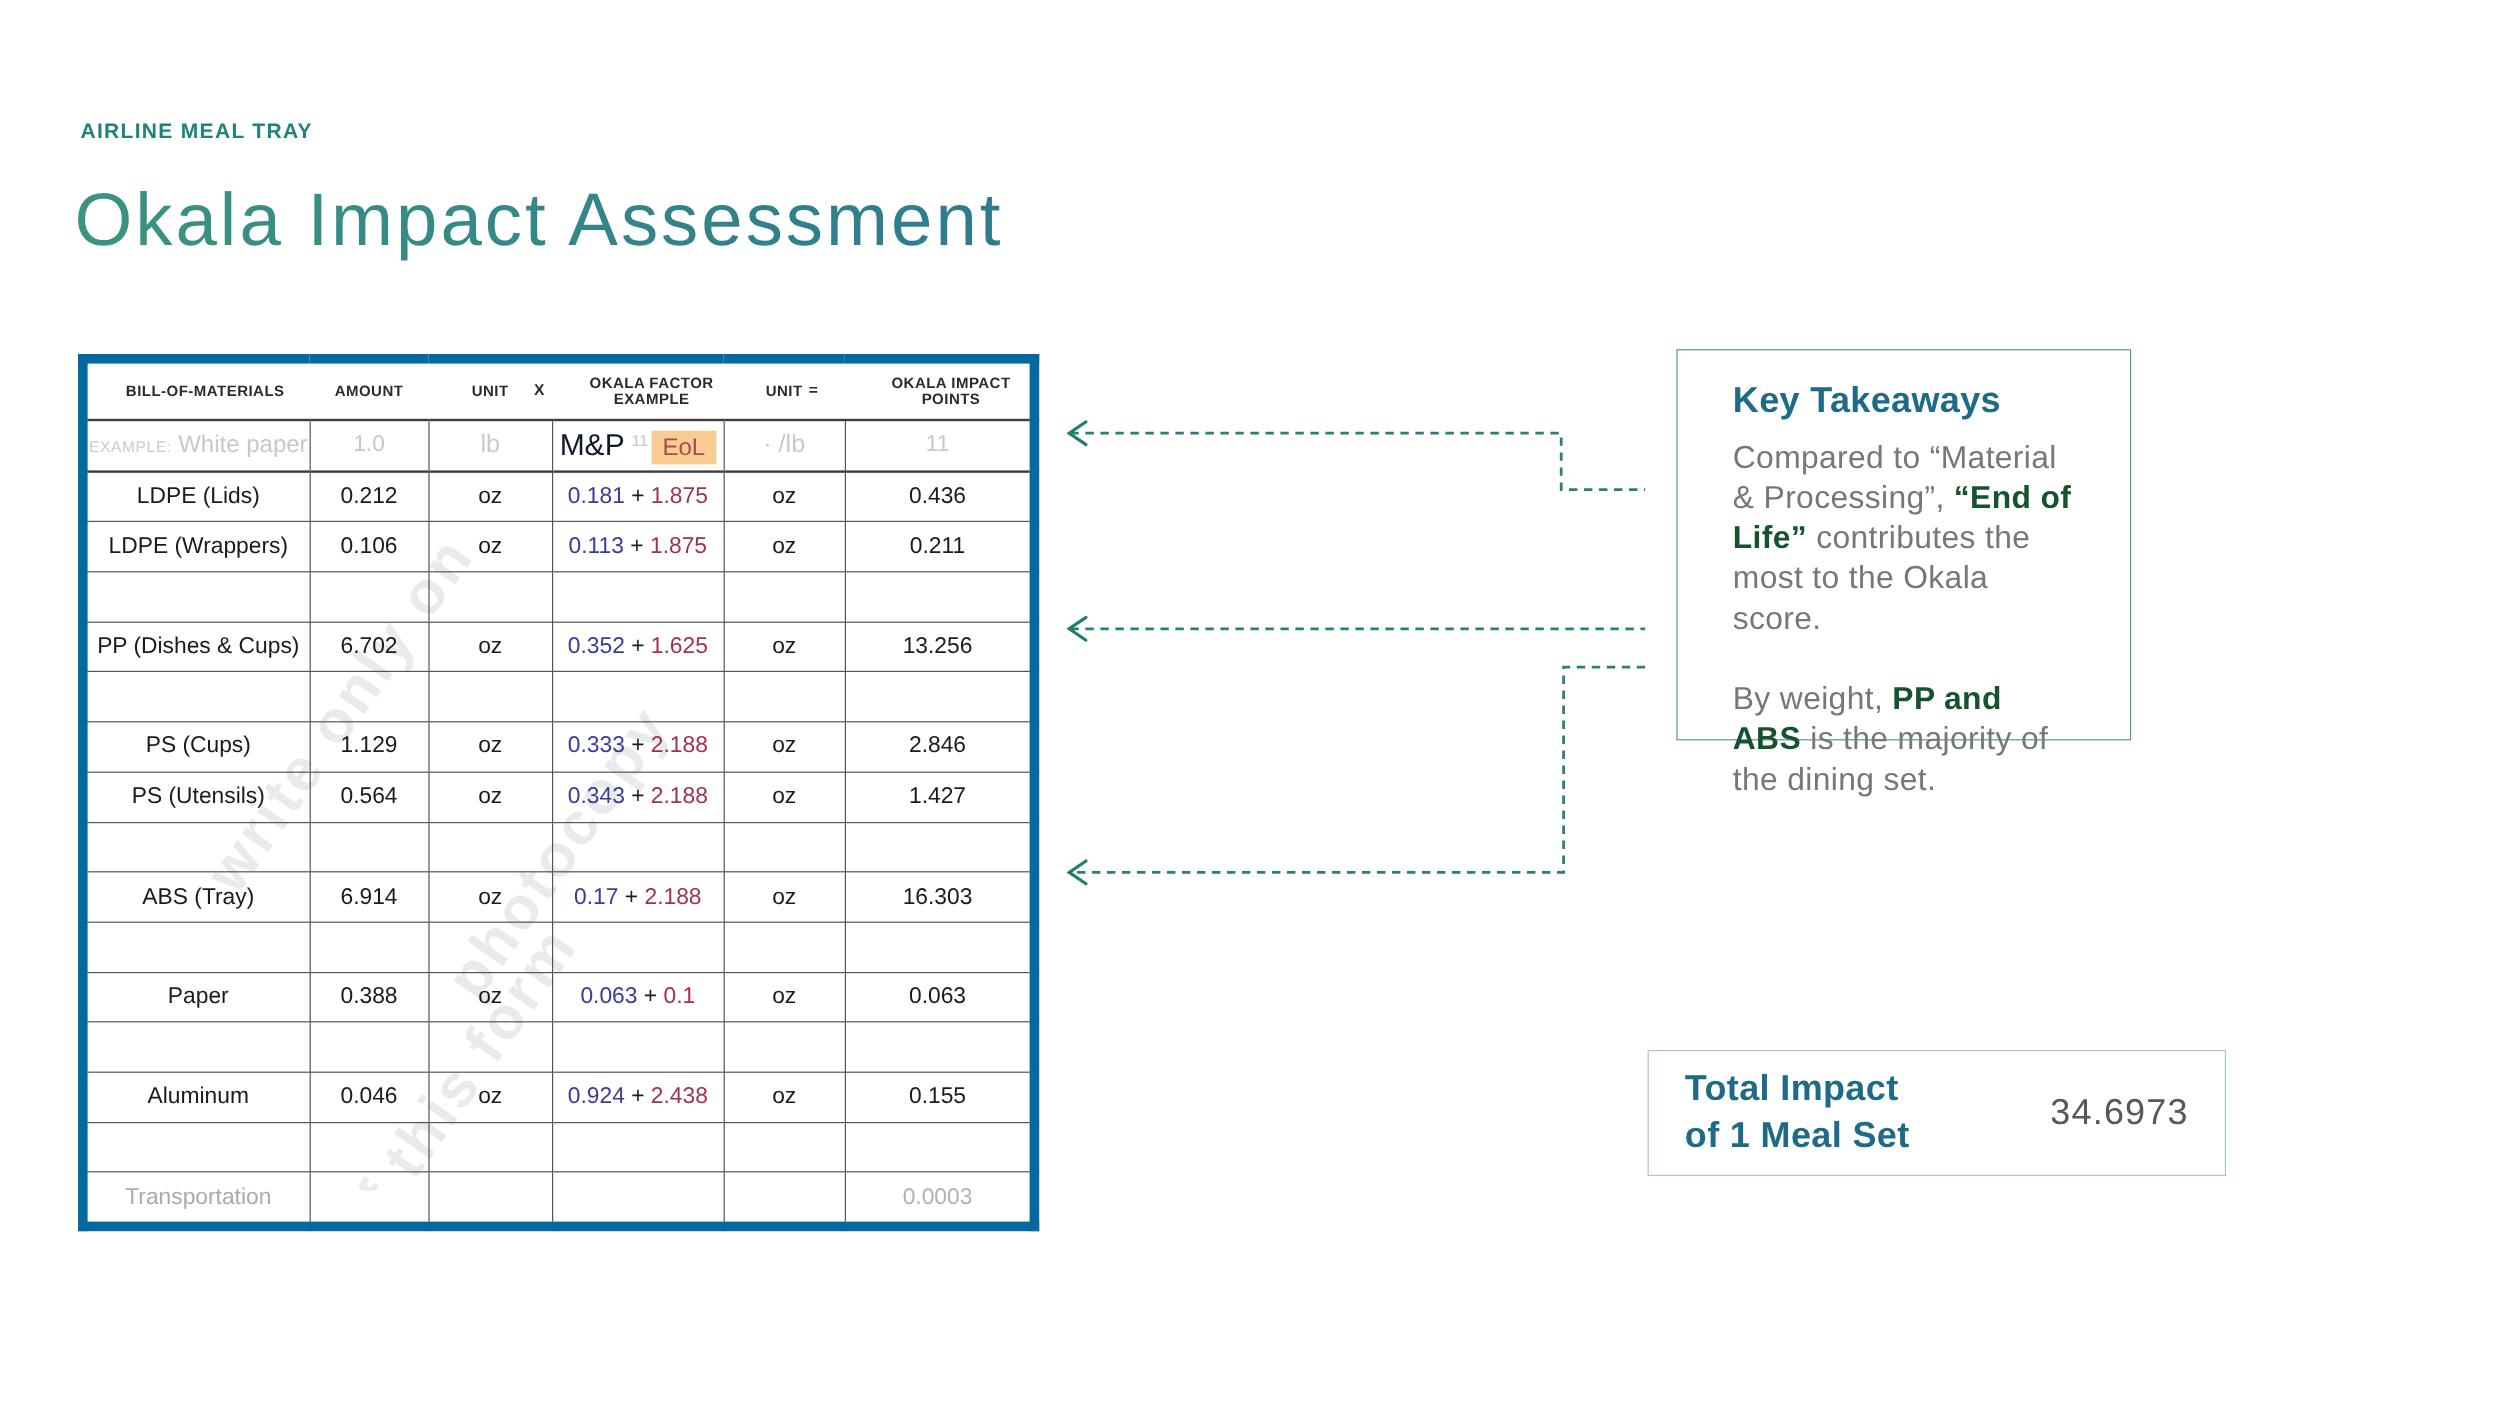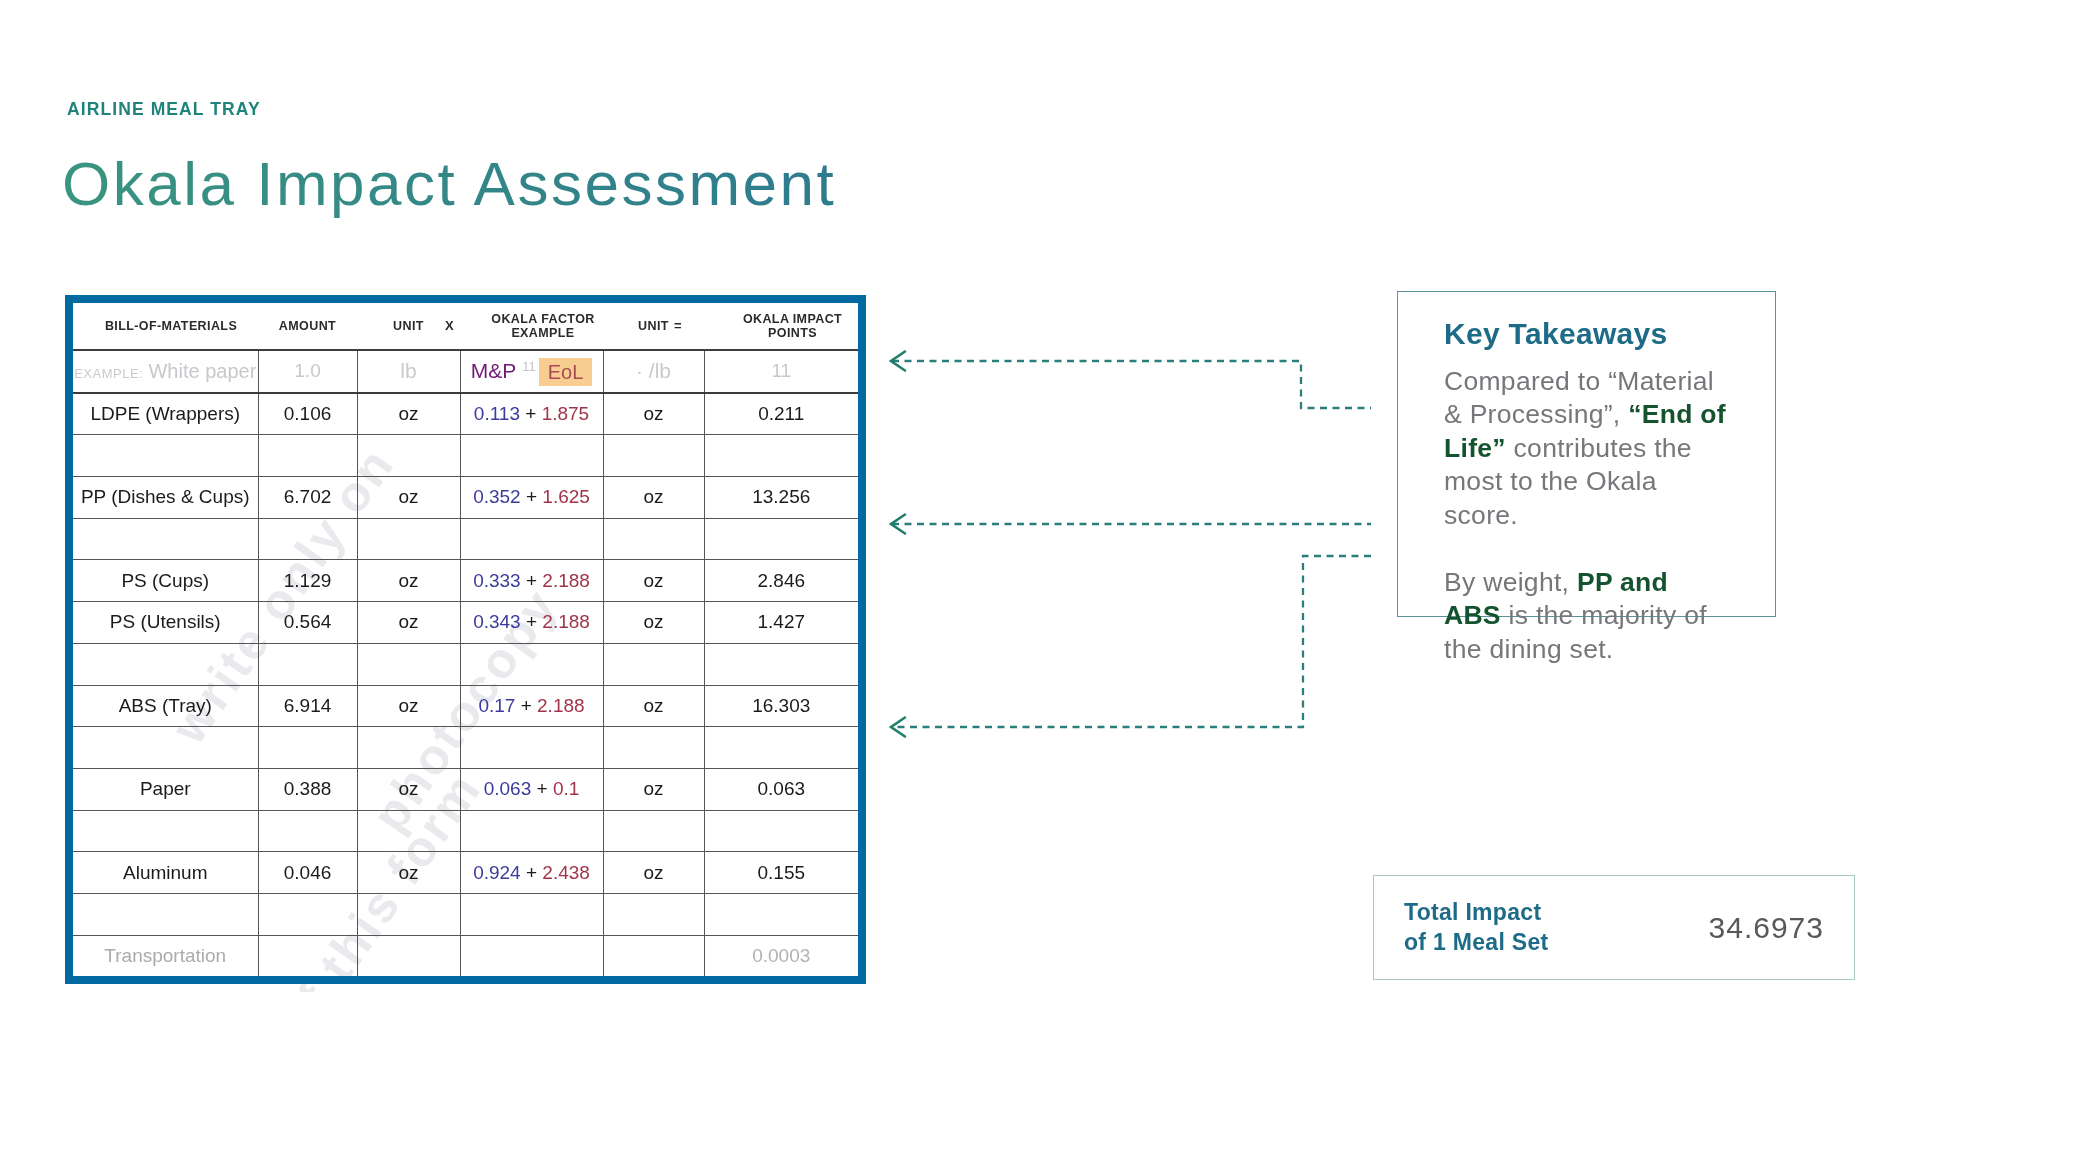--- a/index.html
+++ b/index.html
@@ -58,21 +58,21 @@
   td.c-unit{font-size:16px;color:#b7b8bb;}
   .mp{color:#3b3b9d;} .plus{color:#1d1d1d;} .eol{color:#a1344a;}
   td.hl{
     background-image:linear-gradient(#f8cd90,#f8cd90);
     background-size:100% 74%;background-position:center;background-repeat:no-repeat;
   }
   tr.example td{border-bottom:2px solid #3c3c3c;color:#c7c8cc;}
   tr.example td.c-unit{font-size:21px;color:#c9cacd;}
   .ex-prefix{font-size:13px;letter-spacing:.5px;color:#c9cacd;text-align:right;}
   .ex-material{font-size:20px;color:#c7c8cc;}
-  .ex-mp{color:#701a75;font-size:21px;}
+  .ex-mp{color:#0f172a;font-size:25px;}
   .ex-sup{color:#c2c3c6;font-size:13px;vertical-align:super;margin:0 3px 0 6px;}
   .ex-eol{color:#a84b52;font-size:20px;background:#f8cd92;padding:3px 9px;}
   tr.muted td{color:#a9abae;}
   tr.muted td.c-material{color:#a9abae;}
   tr.muted td.c-impact{color:#b0b2b5;}
   
   svg.connectors{position:absolute;left:0;top:0;z-index:2;pointer-events:none;}
   .dash{fill:none;stroke:#2b7e7c;stroke-width:2.3;stroke-dasharray:7 5.5;}
   .head{fill:none;stroke:#1f7e68;stroke-width:2.6;stroke-linecap:round;}
   
@@ -89,21 +89,21 @@
   }
   .takeaways p + p{margin-top:34px;}
   .takeaways .b{font-weight:bold;color:#14532d;margin-top:46px;}
   
   .total-box{
     position:absolute;left:1373px;top:875px;width:482px;height:105px;
     border:1.6px solid #a9cac6;box-sizing:border-box;
     display:flex;align-items:center;justify-content:space-between;
     padding:0 30px;background:#ffffff;
   }
-  .total-label{font-size:23px;font-weight:bold;color:#1d6b87;line-height:1.28;letter-spacing:.3px;}
+  .total-label{font-size:30px;font-weight:bold;color:#1d6b87;line-height:1.28;letter-spacing:.3px;}
   .total-value{font-size:30px;color:#57585c;letter-spacing:1px;}
 </style>
 </head>
 <body>
 
 <div class="eyebrow">AIRLINE MEAL TRAY</div>
 <div class="slide-title">Okala Impact Assessment</div>
 
 <div class="table-wrap">
   <div class="watermark">
@@ -137,20 +137,28 @@
           <span class="ex-material">White paper</span>
         </td>
         <td class="c-amount">1.0</td>
         <td class="c-unit">lb</td>
         <td class="c-factor">
           <span class="ex-mp">M&amp;P</span><span class="ex-sup">11</span><span class="ex-eol">EoL</span>
         </td>
         <td class="c-unit">· /lb</td>
         <td class="c-impact">11</td>
       </tr>
+    <tr>
+          <td class="c-material">LDPE (Lids)</td>
+          <td class="c-amount">0.212</td>
+          <td class="c-unit">oz</td>
+          <td class="c-factor"><span class="mp">0.181</span><span class="plus"> + </span><span class="eol">1.875</span></td>
+          <td class="c-unit">oz</td>
+          <td class="c-impact">0.436</td>
+        </tr>
         <tr>
           <td class="c-material">LDPE (Wrappers)</td>
           <td class="c-amount">0.106</td>
           <td class="c-unit">oz</td>
           <td class="c-factor"><span class="mp">0.113</span><span class="plus"> + </span><span class="eol">1.875</span></td>
           <td class="c-unit">oz</td>
           <td class="c-impact">0.211</td>
         </tr>
         <tr>
           <td class="c-material"></td>

